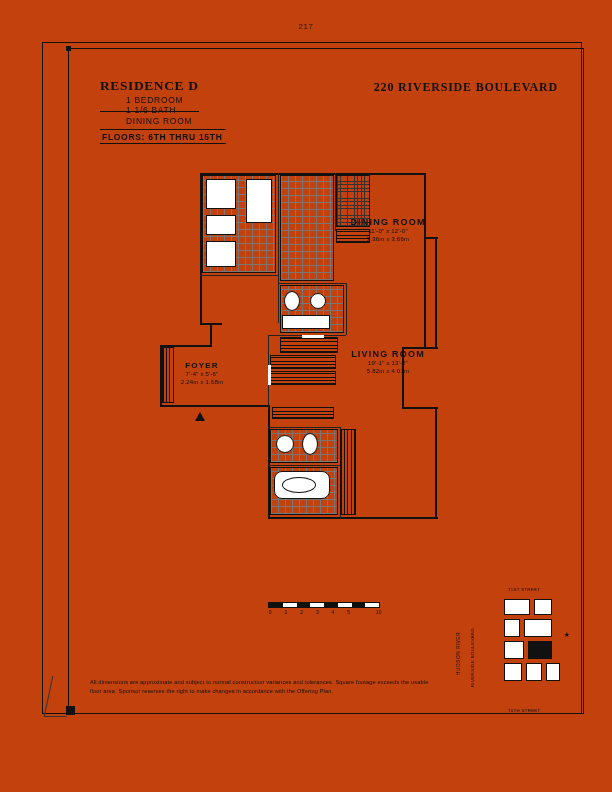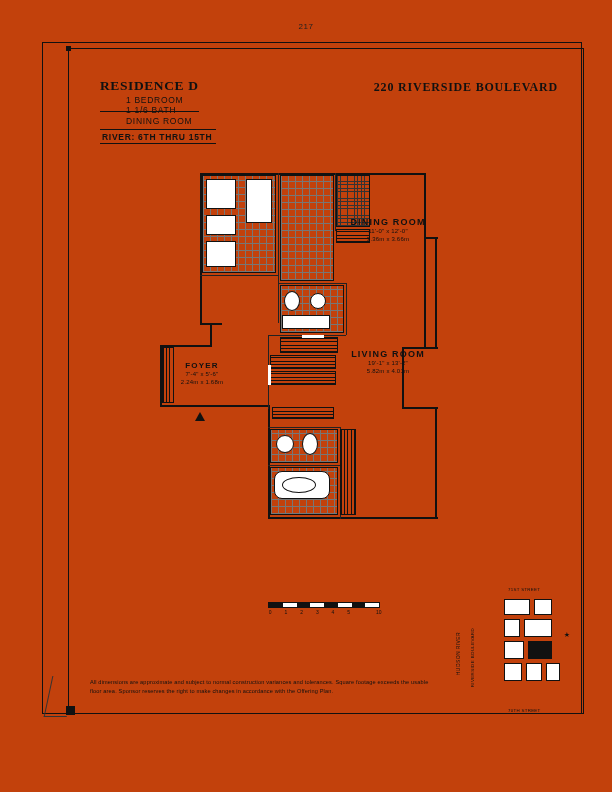--- a/index.html
+++ b/index.html
@@ -291,21 +291,21 @@
   <div class="sheet-border"></div>
   <div class="sheet-border inner2"></div>
   <div class="smudge a"></div>
   <div class="smudge b"></div>
   <div class="scan-curl"></div>
 
   <div class="res-title">RESIDENCE D</div>
   <div class="res-sub l1">1 BEDROOM</div>
   <div class="res-sub l2">1 1/6 BATH</div>
   <div class="res-sub l3">DINING ROOM</div>
-  <div class="floors">RIVER: 6TH THRU 15TH</div>
+  <div class="floors">FLOORS: 6TH THRU 15TH</div>
   <div class="building-name">220 RIVERSIDE BOULEVARD</div>
 
   <div class="plan">
 
     <div class="wall h" style="left:50px; top:8px; width:226px;"></div>
     <div class="wall v" style="left:50px; top:8px; height:54px;"></div>
     <div class="wall v" style="left:273.6px; top:8px; height:175px;"></div>
 
     <div class="wall h" style="left:273.6px; top:72px; width:14px;"></div>
     <div class="wall v" style="left:285px; top:72px; height:110px;"></div>

